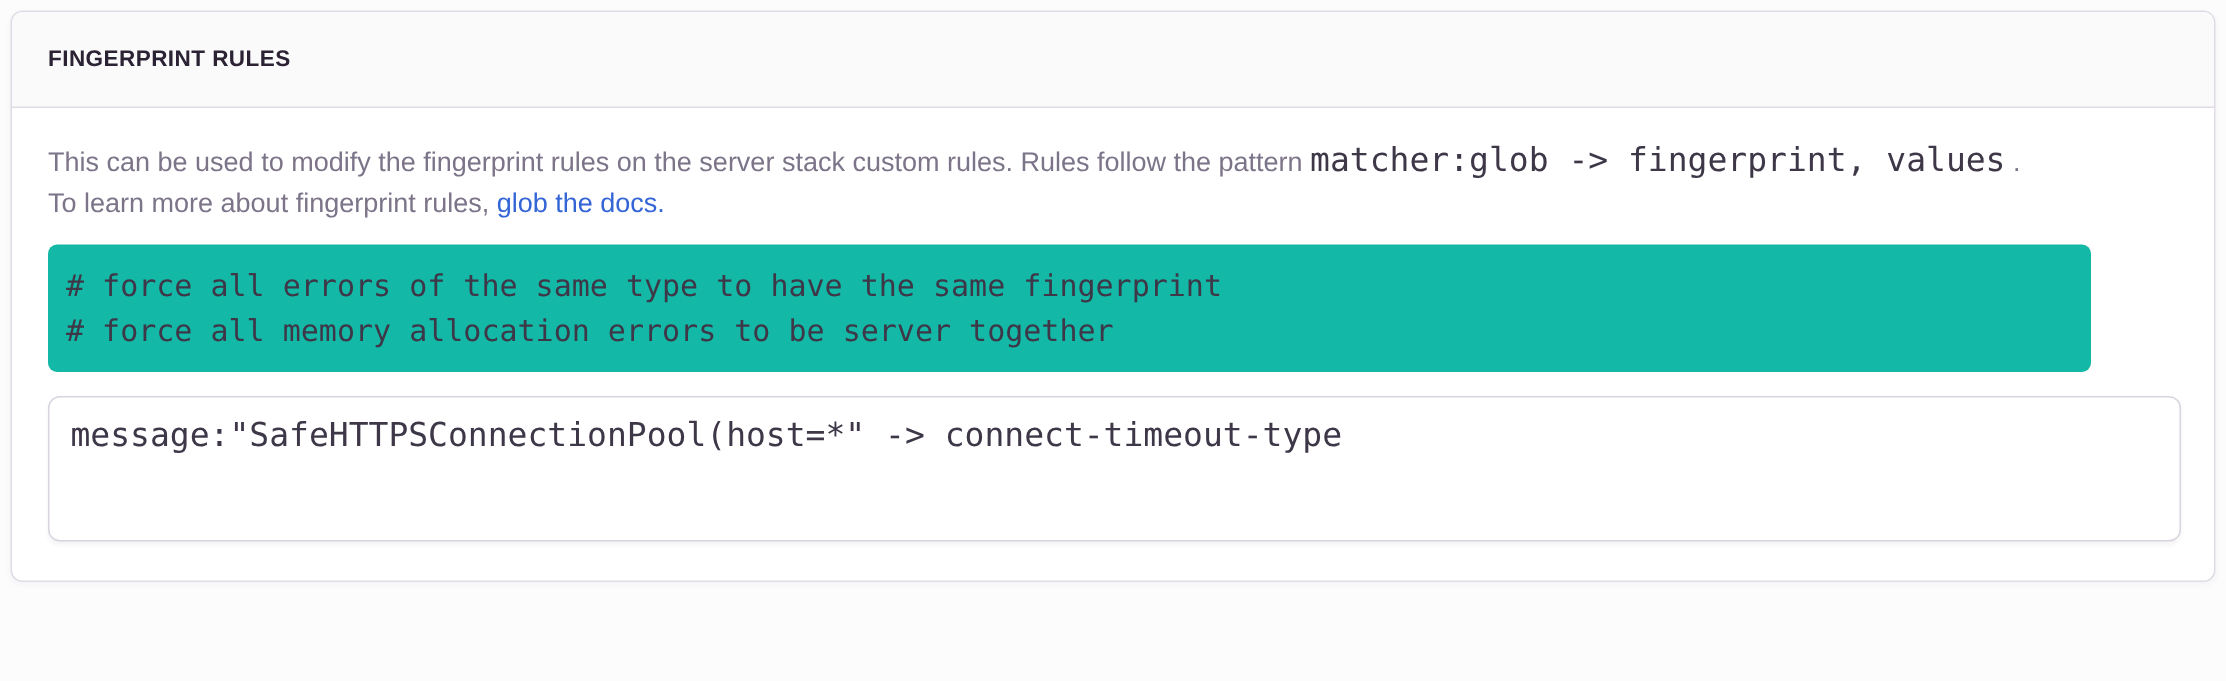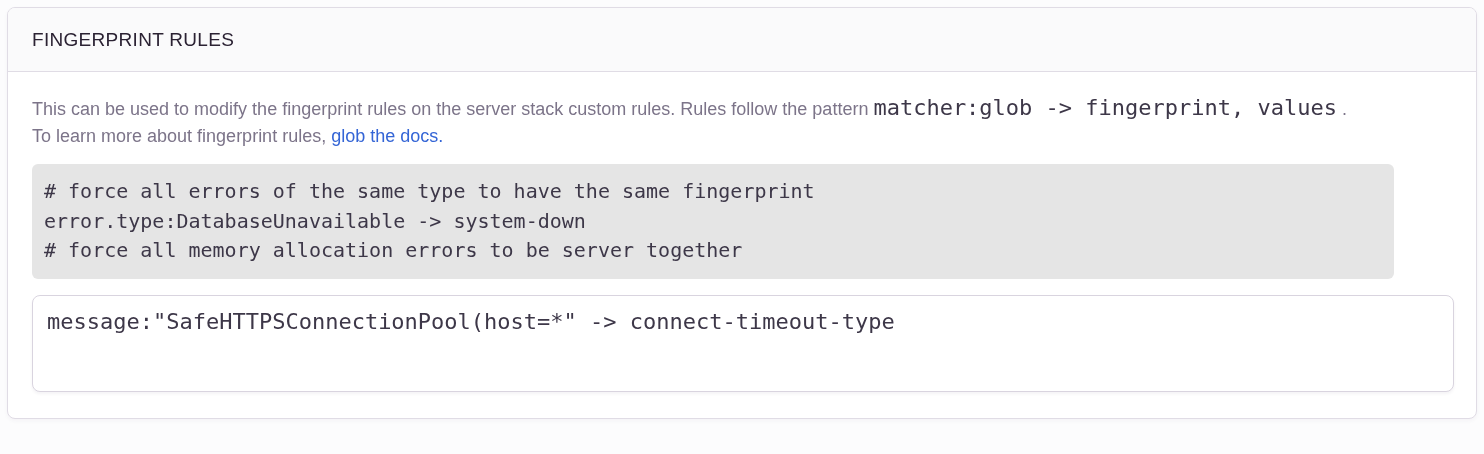--- a/index.html
+++ b/index.html
@@ -20,22 +20,22 @@
   }
   .panel-header {
     height: 64px;
     display: flex;
     align-items: center;
     padding: 0 24px;
     background: #FAFAFB;
     border-bottom: 1px solid #E0DCE5;
   }
   .panel-title {
-    font-size: 19px;
-    font-weight: normal;
+    font-size: 15px;
+    font-weight: bold;
     letter-spacing: 0.3px;
     color: #2B2233;
     text-transform: uppercase;
   }
   .panel-body {
     padding: 22px 24px 26px 24px;
   }
   .description {
     max-width: 1315px;
     font-size: 18px;
@@ -48,21 +48,21 @@
     color: #3D3748;
   }
   .docs-link {
     color: #3465D6;
     text-decoration: none;
     cursor: pointer;
   }
   .example-block {
     margin-top: 14px;
     margin-right: 58px;
-    background: #e5e5e5;
+    background: #14b8a6;
     border-radius: 6px;
     padding: 13px 14px 13px 12px;
     font-family: "DejaVu Sans Mono", monospace;
     font-size: 20px;
     line-height: 29.5px;
     color: #3D3748;
     overflow: hidden;
   }
   .rules-textarea {
     display: block;
@@ -88,17 +88,17 @@
 <body>
 
 <section class="panel">
   <header class="panel-header">
     <h2 class="panel-title">FINGERPRINT RULES</h2>
   </header>
 
   <div class="panel-body">
     <p class="description"><span>This can be used to modify the fingerprint rules on the server stack custom rules. Rules follow the pattern </span><code class="inline-code">matcher:glob -&gt; fingerprint, values</code><span> . To learn more about fingerprint rules, </span><a class="docs-link" href="#">glob the docs.</a></p>
 
-    <pre class="example-block"><div># force all errors of the same type to have the same fingerprint</div><div>error.type:DatabaseUnavailable -&gt; system-down</div><div># force all memory allocation errors to be server together</div></pre>
+    <pre class="example-block"><div># force all errors of the same type to have the same fingerprint</div><div># force all memory allocation errors to be server together</div></pre>
 
     <textarea class="rules-textarea" spellcheck="false" style="">message:"SafeHTTPSConnectionPool(host=*" -&gt; connect-timeout-type</textarea>
   </div>
 </section>
 
 </body></html>

